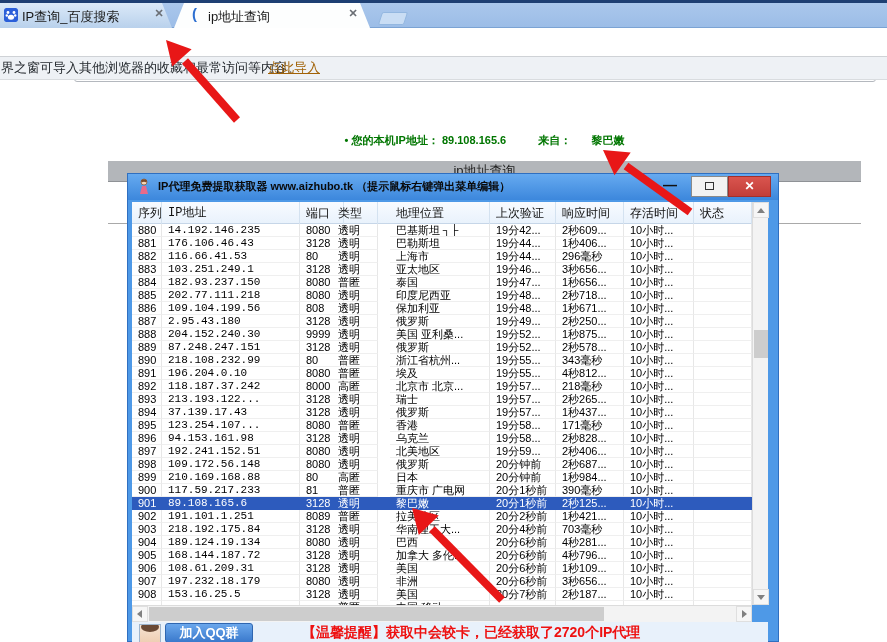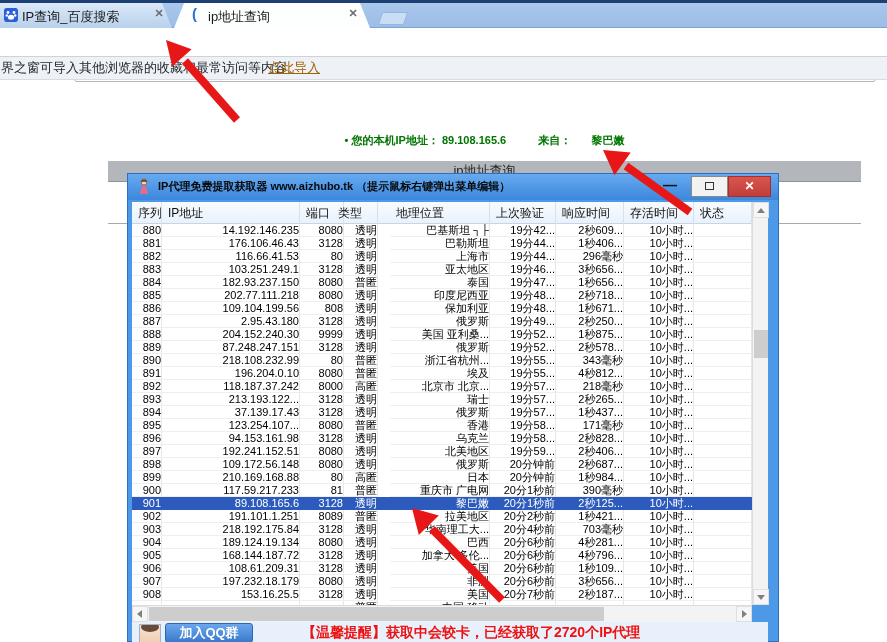--- a/index.html
+++ b/index.html
@@ -66,28 +66,28 @@
         border:1px solid #8a8a8a;}
   .btn-max .sq{position:absolute;left:13px;top:5px;width:9px;height:8px;border:1.5px solid #333;}
   .btn-close{position:absolute;left:600px;top:2px;width:43px;height:21px;
         background:linear-gradient(#d9554f,#c23d38);border:1px solid #a22f2b;color:#fff;
         font-weight:bold;font-size:12px;text-align:center;line-height:19px;}
 
   .phead{position:absolute;left:4px;top:28px;width:620px;height:22px;
         background:linear-gradient(#f8fbff,#e9f2fc);border-bottom:1px solid #c6d6e8;font-size:12px;color:#111;}
   .hc{position:absolute;top:0;height:22px;line-height:22px;padding-left:6px;
         border-right:1px solid #d4e2f0;white-space:nowrap;overflow:hidden;}
-  .rows{position:absolute;left:4px;top:50px;width:620px;height:381px;background:#737373;overflow:hidden;text-align:right;}
+  .rows{position:absolute;left:4px;top:50px;width:620px;height:381px;background:#737373;overflow:hidden;}
   .trow{position:relative;width:620px;height:13px;background:#fff;}
   .trow.sel{background:#2d5bbd;}
   .trow.sel .tc{color:#fff;border-color:#2d5bbd;}
   .tc{position:absolute;top:0;height:13px;line-height:12px;font-size:11px;color:#000;
         padding-left:6px;border-right:1px solid #e7e7e7;border-bottom:1px solid #efefef;
         white-space:nowrap;overflow:hidden;}
-  .c0{left:0;width:30px;}  .c1{left:30px;width:138px;} .c2{left:168px;width:44px;}
+  .c0{left:0;width:30px;}  .c1{left:30px;width:138px;font-family:Liberation Mono, monospace;} .c2{left:168px;width:44px;}
   .c3{left:200px;width:46px;} .c4{left:258px;width:100px;} .c5{left:358px;width:66px;}
   .c6{left:424px;width:68px;} .c7{left:492px;width:70px;} .c8{left:562px;width:58px;}
 
   .vscroll{position:absolute;left:624px;top:28px;width:16px;height:403px;background:#f3f3f3;
         border-left:1px solid #dcdcdc;}
   .vbtn{position:absolute;left:0;width:16px;height:16px;background:#f6f6f6;border:1px solid #dfdfdf;}
   .tri-up{position:absolute;left:3px;top:5px;width:0;height:0;border-left:4px solid transparent;
         border-right:4px solid transparent;border-bottom:5px solid #808080;}
   .tri-dn{position:absolute;left:3px;top:5px;width:0;height:0;border-left:4px solid transparent;
         border-right:4px solid transparent;border-top:5px solid #808080;}

